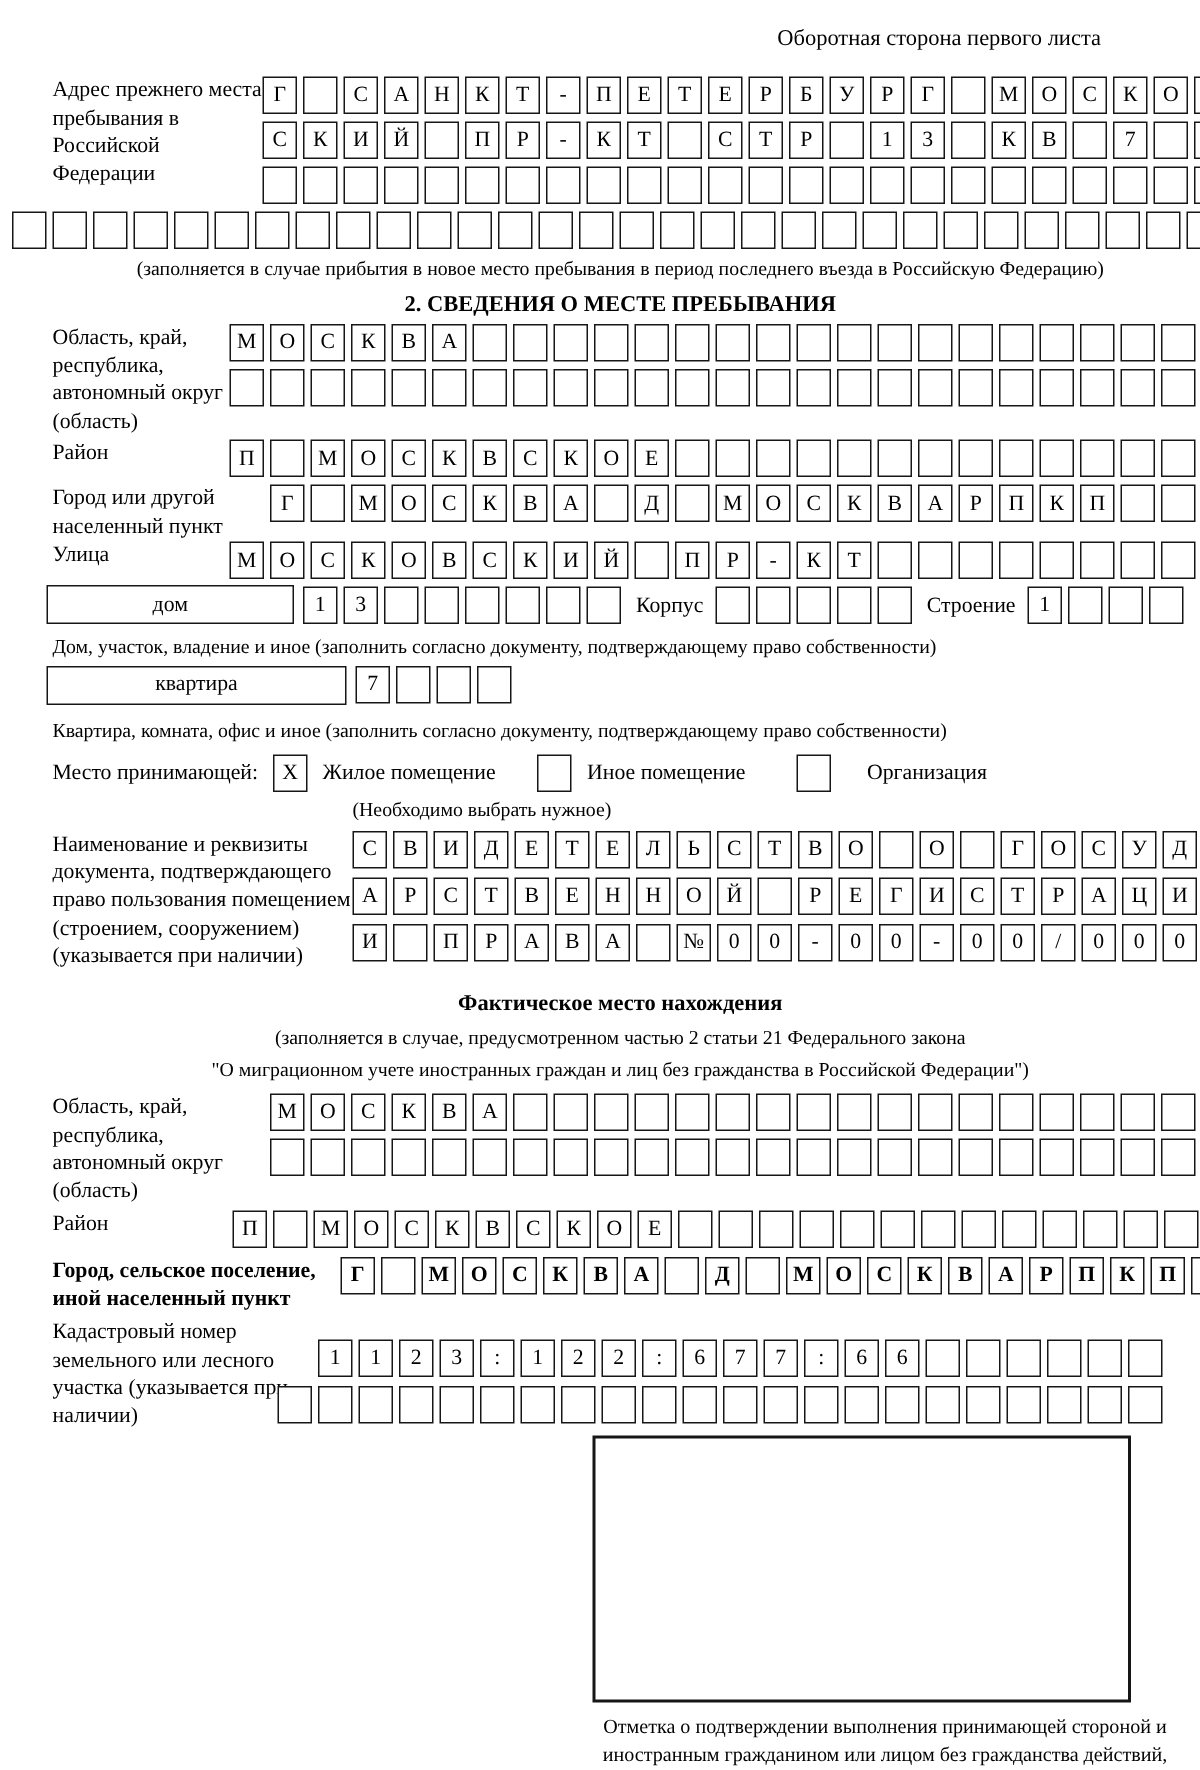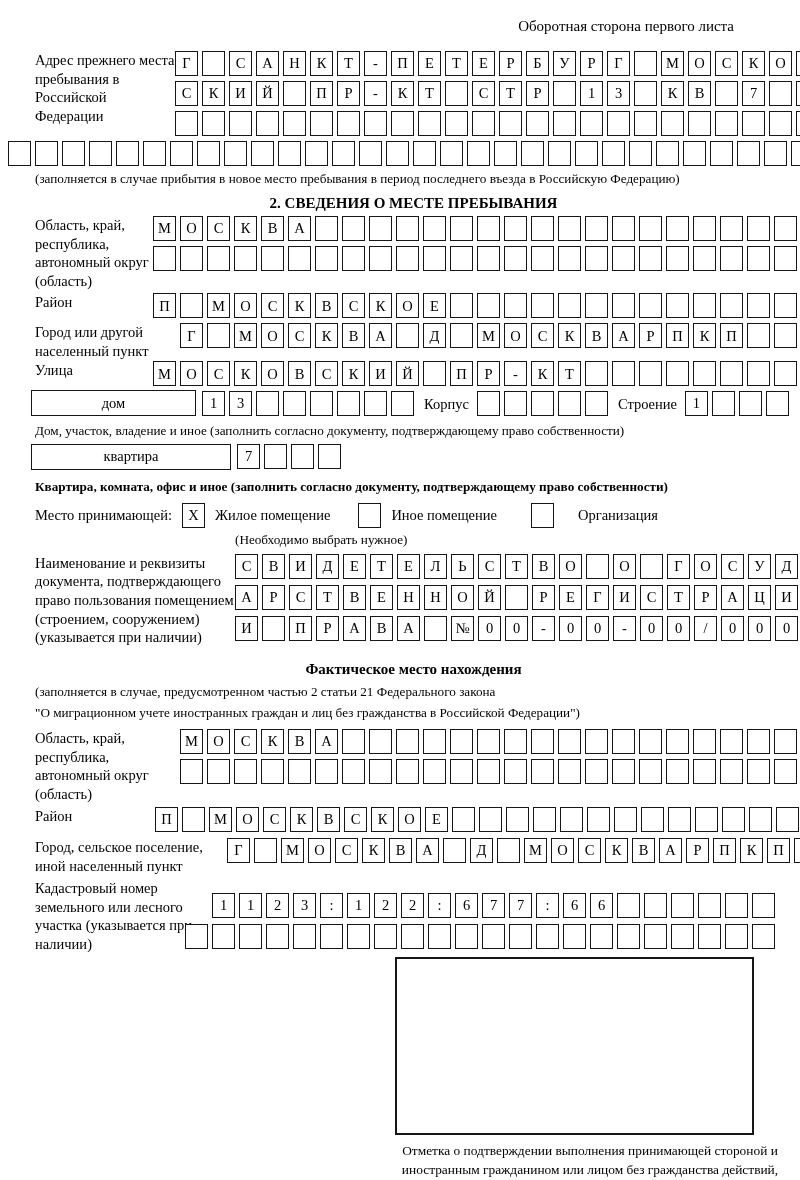--- a/index.html
+++ b/index.html
@@ -8,21 +8,21 @@
   .page{padding:8px 8px 0 35px;position:relative;}
   .header-note{text-align:right;font-size:15px;padding-right:58px;margin:10px 0 16px 0;}
   .frow{display:flex;align-items:flex-start;}
   .flabel{font-size:14.5px;line-height:1.28;flex:none;}
   .boxes{display:flex;column-gap:4px;flex:none;}
   .boxcol{display:flex;flex-direction:column;row-gap:5px;}
   .box{width:21px;height:23px;flex:none;border:1.5px solid #161616;box-sizing:content-box;
        display:flex;align-items:center;justify-content:center;
        font-size:14.5px;line-height:1;background:#fff;}
   .caption{font-size:13.2px;line-height:1.3;}
-  .center{text-align:left;}
+  .center{text-align:center;}
   .sec-title{font-weight:bold;font-size:15px;text-align:center;margin:8px 0 4px 0;}
   .w140{width:140px;} .w118{width:118px;} .w145{width:145px;} .w200{width:200px;} .w120{width:120px;} .w192{width:192px;} .w177{width:177px;}
   .fullrow{margin-left:-27px;margin-top:5px;}
   .namedrect{border:1.5px solid #161616;height:24px;display:flex;align-items:center;
              justify-content:center;font-size:14.5px;flex:none;}
   .inline-lbl{font-size:14.5px;margin:2px 8px 0 10px;flex:none;}
   .stayrow{display:flex;align-items:center;font-size:14.5px;margin-top:8px;}
   .stayrow .box{margin:0 10px;}
   .stamp-rect{width:355px;height:174px;border:2px solid #161616;margin-left:360px;margin-top:4px;}
   .stamp-note{width:420px;margin-left:345px;margin-top:6px;text-align:center;
@@ -333,21 +333,21 @@
 
   <div class="frow" style="margin-top:4px;align-items:center;">
     <div class="namedrect" style="width:198px;margin-left:-4px;">квартира</div>
     <div class="boxes" style="margin-left:6px;">
         <div class="box">7</div>
         <div class="box"></div>
         <div class="box"></div>
         <div class="box"></div>
       </div>
   </div>
-  <div class="caption" style="margin-top:8px;font-weight:bold;">Квартира, комната, офис и иное (заполнить согласно документу, подтверждающему право собственности)</div>
+  <div class="caption" style="margin-top:8px;">Квартира, комната, офис и иное (заполнить согласно документу, подтверждающему право собственности)</div>
 
   <div class="stayrow">
     <span>Место принимающей:</span>
     <span class="box">X</span>
     <span>Жилое помещение</span>
     <span class="box" style="margin-left:28px;"></span>
     <span>Иное помещение</span>
     <span class="box" style="margin-left:34px;margin-right:24px;"></span>
     <span>Организация</span>
   </div>
@@ -511,21 +511,21 @@
         <div class="box"></div>
         <div class="box"></div>
         <div class="box"></div>
         <div class="box"></div>
         <div class="box"></div>
         <div class="box"></div>
         <div class="box"></div>
       </div>
   </div>
 
-  <div class="frow" style="margin-top:6px;">
+  <div class="frow" style="margin-top:6px;font-weight:bold;">
     <div class="flabel w192">Город, сельское поселение, иной населенный пункт</div>
     <div class="boxes">
         <div class="box">Г</div>
         <div class="box"></div>
         <div class="box">М</div>
         <div class="box">О</div>
         <div class="box">С</div>
         <div class="box">К</div>
         <div class="box">В</div>
         <div class="box">А</div>

